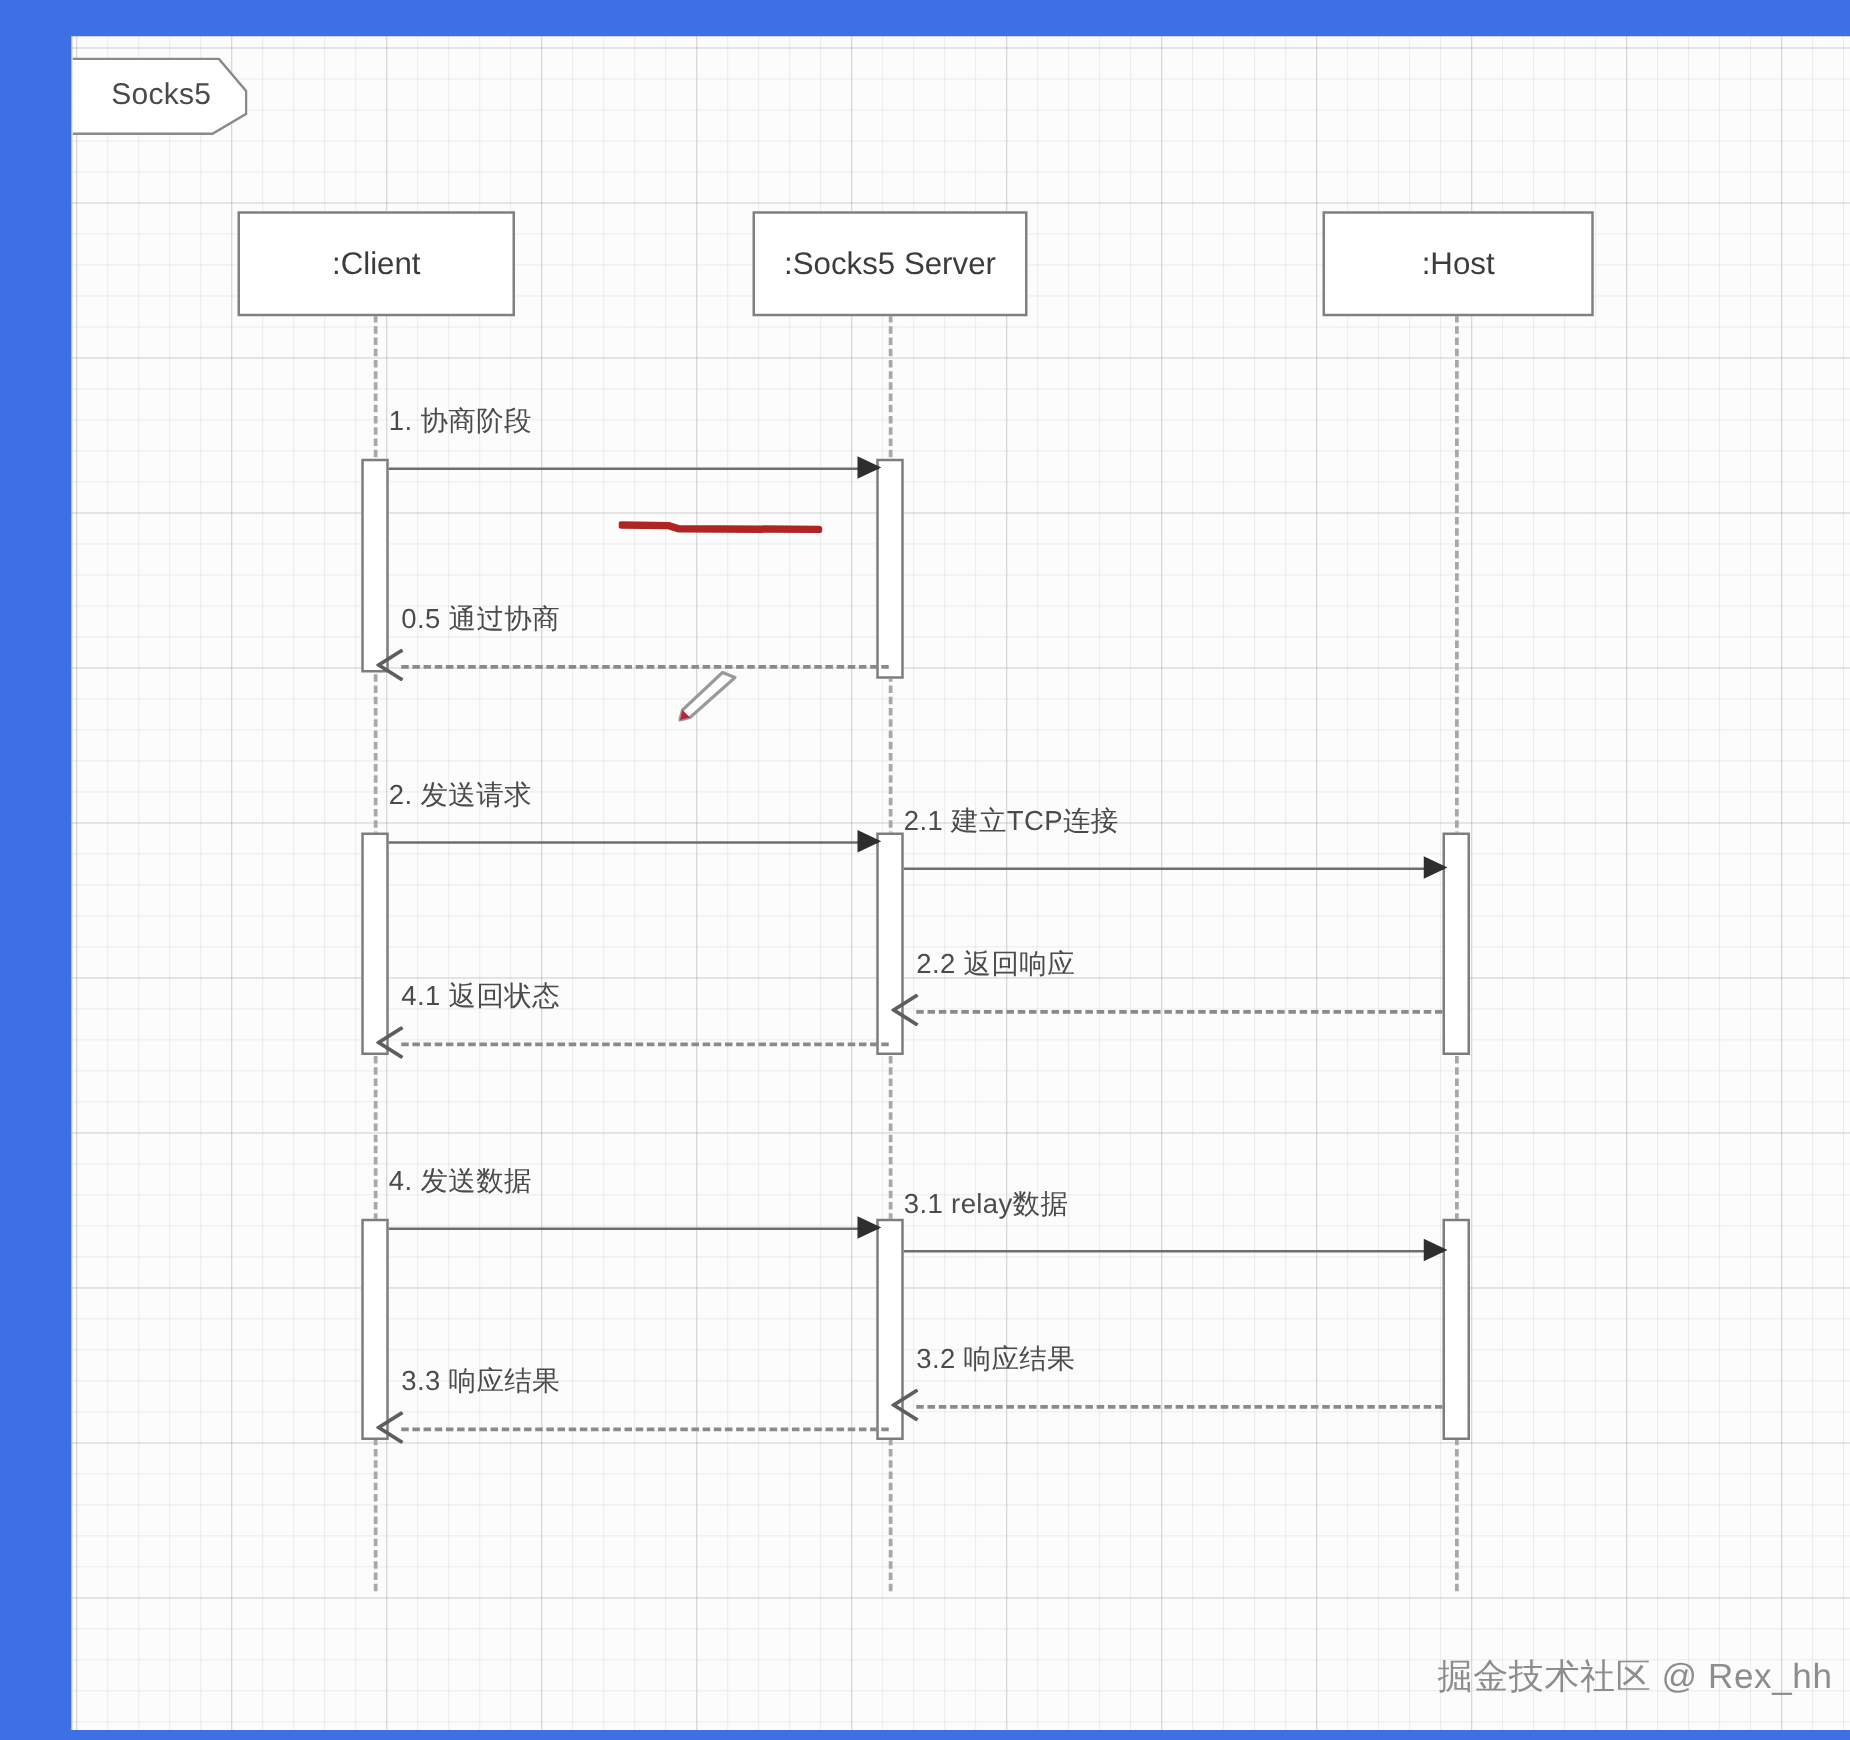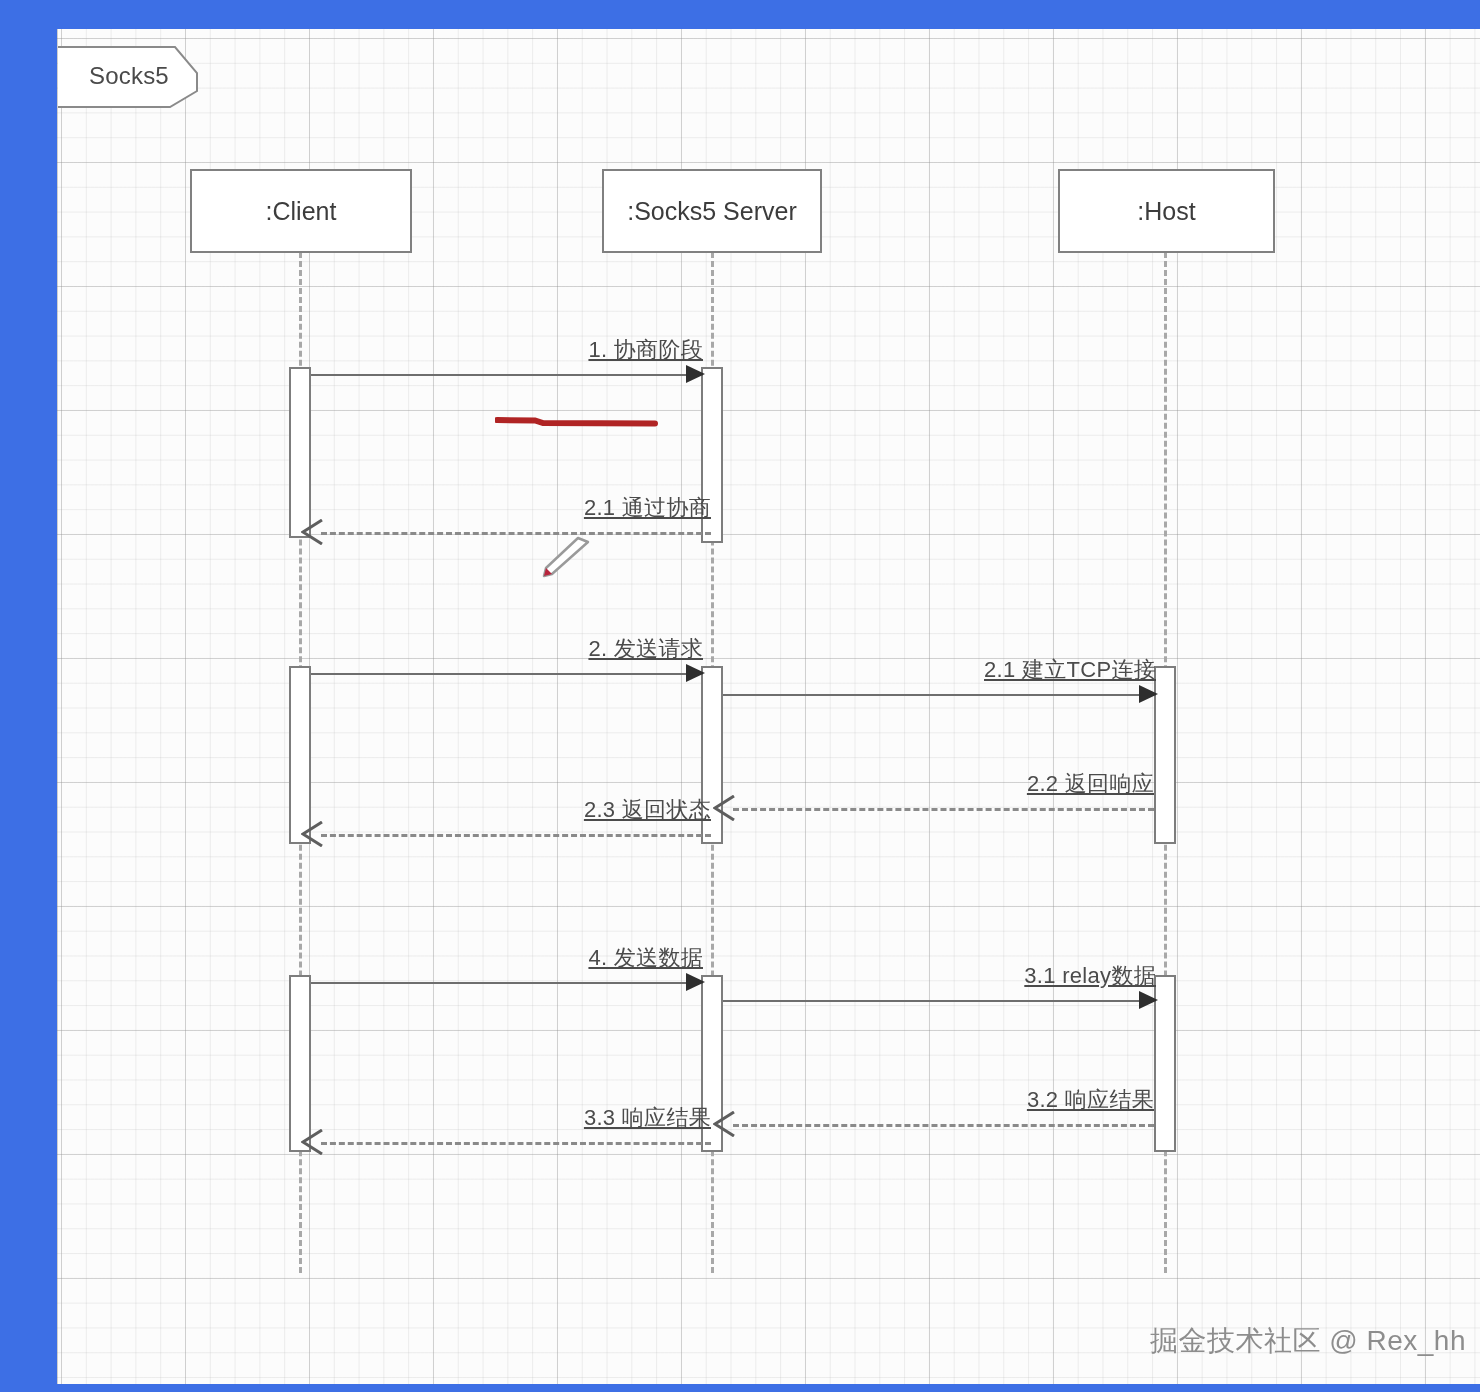--- a/index.html
+++ b/index.html
@@ -127,28 +127,27 @@
   
   .arrowhead-left-open {
     position: absolute;
     top: -13px;
     left: -20px;
     width: 22px;
     height: 26px;
   }
   .msg-label {
     position: absolute;
-    bottom: 9px;
+    bottom: 22px;
     width: 100%;
-    text-align: right;
+    text-align: left;
     font-size: 22px;
     color: #4b4b4b;
     white-space: nowrap;
     letter-spacing: 0.3px;
-    text-decoration: underline;
   }
 
   
   #red-underline {
     position: absolute;
     left: 437px;
     top: 387px;
     width: 163px;
     height: 12px;
   }
@@ -214,21 +213,21 @@
       <div class="line"></div>
       <span class="arrowhead-right"></span>
       <div class="msg-label">1. 协商阶段</div>
     </div>
 
     <div class="msg dashed" style="left:263px; top:503px; width:390px;">
       <div class="line"></div>
       <svg class="arrowhead-left-open" viewBox="0 0 22 26">
         <path d="M 21 1 L 2 13 L 21 25" fill="none" stroke="#5e5e5e" stroke-width="3"></path>
       </svg>
-      <div class="msg-label">2.1 通过协商</div>
+      <div class="msg-label">0.5 通过协商</div>
     </div>
 
     <div class="msg solid" style="left:253px; top:644px; width:392px;">
       <div class="line"></div>
       <span class="arrowhead-right"></span>
       <div class="msg-label">2. 发送请求</div>
     </div>
 
     <div class="msg solid" style="left:665px; top:665px; width:433px;">
       <div class="line"></div>
@@ -242,21 +241,21 @@
         <path d="M 21 1 L 2 13 L 21 25" fill="none" stroke="#5e5e5e" stroke-width="3"></path>
       </svg>
       <div class="msg-label">2.2 返回响应</div>
     </div>
 
     <div class="msg dashed" style="left:263px; top:805px; width:390px;">
       <div class="line"></div>
       <svg class="arrowhead-left-open" viewBox="0 0 22 26">
         <path d="M 21 1 L 2 13 L 21 25" fill="none" stroke="#5e5e5e" stroke-width="3"></path>
       </svg>
-      <div class="msg-label">2.3 返回状态</div>
+      <div class="msg-label">4.1 返回状态</div>
     </div>
 
     <div class="msg solid" style="left:253px; top:953px; width:392px;">
       <div class="line"></div>
       <span class="arrowhead-right"></span>
       <div class="msg-label">4. 发送数据</div>
     </div>
 
     <div class="msg solid" style="left:665px; top:971px; width:433px;">
       <div class="line"></div>

